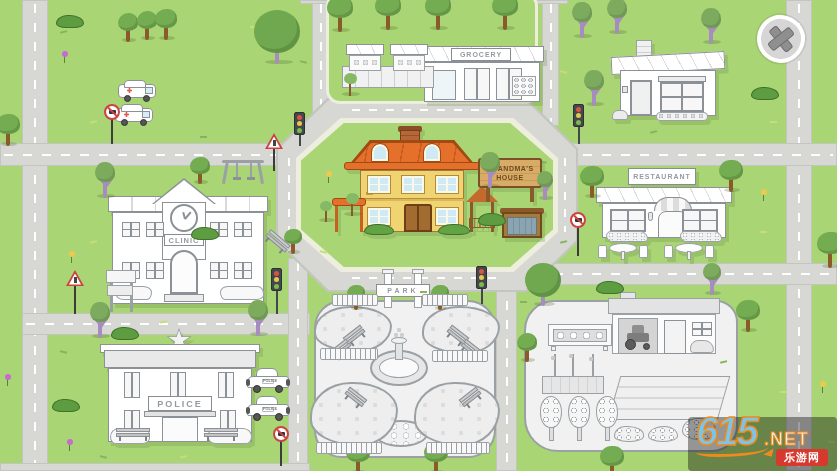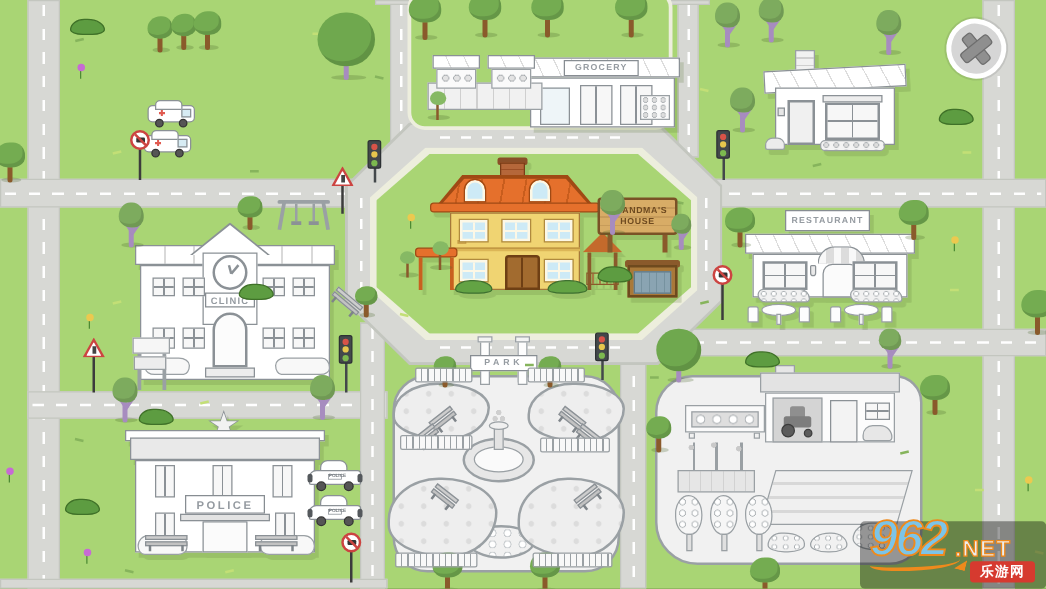--- a/index.html
+++ b/index.html
@@ -313,21 +313,21 @@
       <div class="sk" style="left:0;top:0;width:22px;height:32px;background:#f6f6f6;border-radius:50% 46% 48% 50%/46% 52% 46% 50%;background-image:radial-gradient(circle 2.5px,#fff 1.8px,#9aa0a4 2.5px,transparent 2.9px);background-size:10px 9px;"></div>
       <div class="sk" style="left:9px;top:31px;width:5px;height:14px;background:#e0e0e0;"></div>
     </div>
 
     <div class="sk" style="left:90px;top:134px;width:30px;height:16px;border-radius:40% 60% 50% 50%/70% 60% 40% 40%;background-image:radial-gradient(circle 2px,#fff 1.4px,#9aa0a4 2px,transparent 2.4px);background-size:9px 7px;"></div>
     <div class="sk" style="left:124px;top:134px;width:30px;height:16px;border-radius:55% 45% 50% 50%/65% 65% 40% 40%;background-image:radial-gradient(circle 2px,#fff 1.4px,#9aa0a4 2px,transparent 2.4px);background-size:9px 7px;"></div>
     <div class="sk" style="left:158px;top:126px;width:34px;height:22px;border-radius:50% 50% 45% 55%/65% 60% 40% 45%;background-image:radial-gradient(circle 2px,#fff 1.4px,#9aa0a4 2px,transparent 2.4px);background-size:9px 7px;"></div>
   </div>
 
   <div class="abs z9" style="left:688px;top:417px;width:149px;height:54px;background:rgba(0,0,0,.38);border-radius:4px;">
-    <div class="abs" style="left:8px;top:-8px;font-size:40px;font-weight:900;font-style:italic;color:#7cc4e8;-webkit-text-stroke:1.5px #ef8a1c;letter-spacing:-2px;">962</div>
+    <div class="abs" style="left:8px;top:-8px;font-size:40px;font-weight:900;font-style:italic;color:#7cc4e8;-webkit-text-stroke:1.5px #ef8a1c;letter-spacing:-2px;">615</div>
     <div class="abs" style="left:76px;top:12px;font-size:18px;font-weight:900;color:#ededed;-webkit-text-stroke:1px #ef8a1c;letter-spacing:1px;">.NET</div>
     <div class="abs" style="left:8px;top:26px;width:72px;height:14px;border-bottom:3.5px solid #ef8a1c;border-radius:0 0 70% 30%;"></div>
     <div class="abs" style="left:76px;top:30px;width:9px;height:9px;background:#ef8a1c;clip-path:polygon(0 100%,100% 0,100% 100%);transform:rotate(14deg);"></div>
     <div class="abs" style="left:88px;top:32px;width:52px;height:17px;background:#d63a2f;border-radius:3px;color:#fff;font-weight:700;font-size:11px;letter-spacing:1px;display:flex;align-items:center;justify-content: center;">乐游网</div>
   </div>
 
   <div class="abs z9" style="left:757px;top:15px;width:48px;height:48px;background:#d6d6d6;border:4px solid #fff;border-radius:47% 53% 50% 50%/50% 48% 52% 50%;box-shadow:0 0 0 1.5px rgba(60,60,60,.12);transform:rotate(6deg);">
     <div class="abs" style="left:6px;top:15px;width:28px;height:10px;background:#8f8f8f;border:1px solid #6e6e6e;border-radius:3px;transform:rotate(45deg);"></div>
     <div class="abs" style="left:6px;top:15px;width:28px;height:10px;background:#8f8f8f;border:1px solid #6e6e6e;border-radius:3px;transform:rotate(-45deg);"></div>
   </div>

